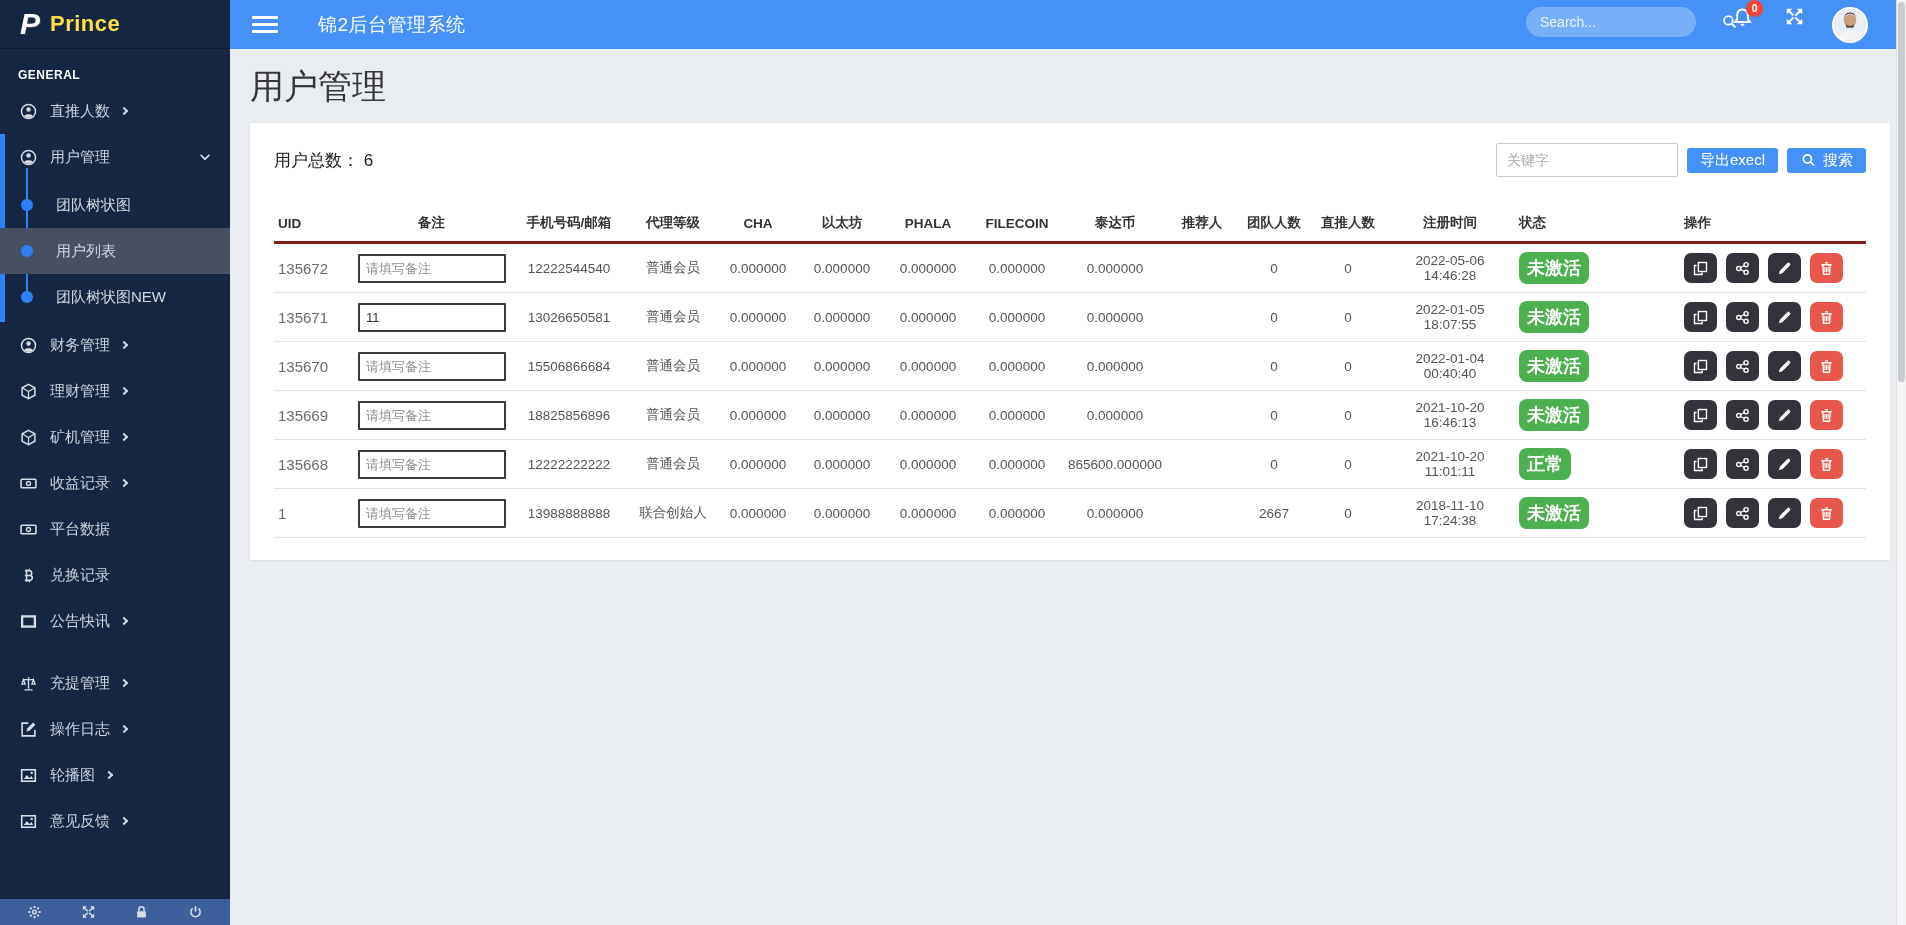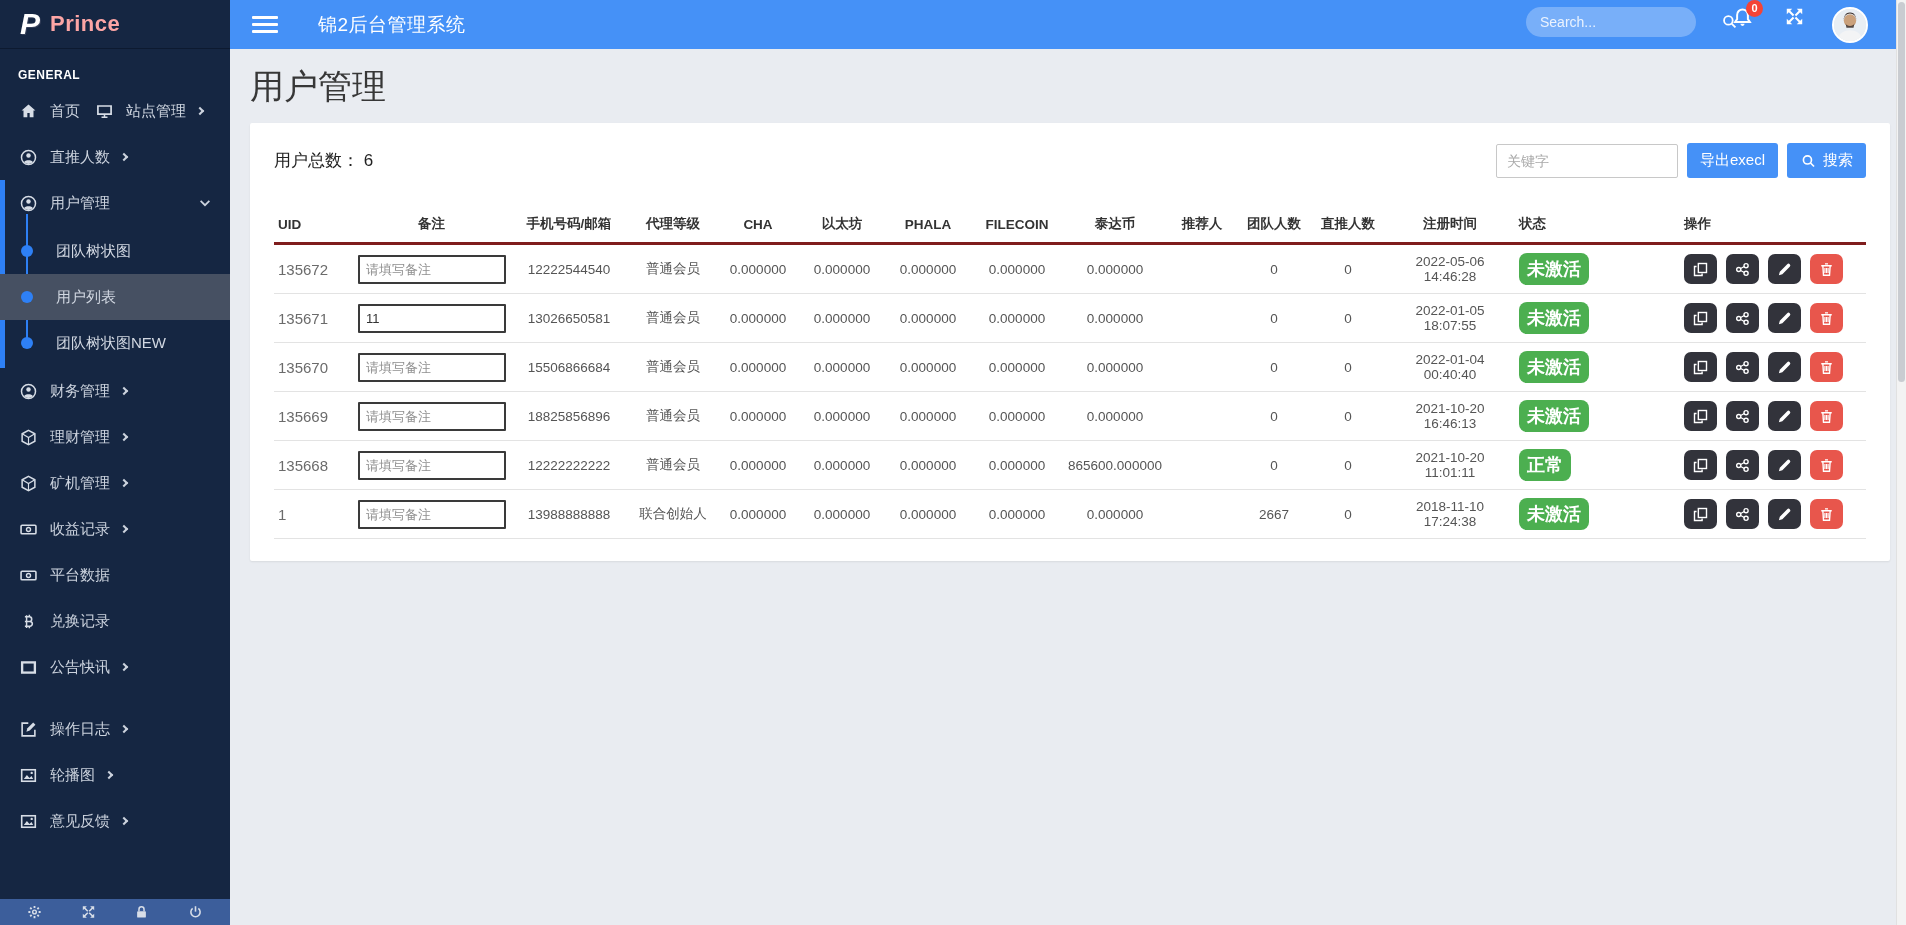--- a/index.html
+++ b/index.html
@@ -3,21 +3,21 @@
 <meta charset="utf-8">
 <style>
   * { margin:0; padding:0; box-sizing:border-box; }
   html,body { width:1906px; height:925px; overflow:hidden; }
   body { font-family:"Liberation Sans","DejaVu Sans",sans-serif; background:#e9ecf1; position:relative; }
 
   
   .sidebar { position:absolute; left:0; top:0; width:230px; height:925px; background:#152642; color:#c9d1dd; z-index:20; }
   .logo { height:49px; display:flex; align-items:center; padding-left:20px; gap:10px; border-bottom:1px solid #0d1a30; }
   .p-badge { color:#fff; font-size:30px; font-weight:bold; font-style:italic; line-height:1; text-shadow:1px 1px 0 #35405a; }
-  .logo-text { color:#fca5a5; font-size:22px; font-weight:600; letter-spacing:.5px; }
+  .logo-text { color:#fde047; font-size:22px; font-weight:600; letter-spacing:.5px; }
   .section-label { color:#ffffff; font-size:12px; font-weight:bold; letter-spacing:.5px; padding:19px 0 6px 18px; }
   .snav { font-size:15px; }
   .ic { width:17px; height:17px; flex:0 0 17px; color:#d7dde6; }
   .sitem { display:flex; align-items:center; gap:13px; height:46px; padding-left:20px; cursor:pointer; color:#ccd3de; }
   .srow.dual { display:flex; height:46px; }
   .srow.dual .sitem { height:46px; }
   .srow.dual .sitem:first-child { width:96px; }
   .arr { display:inline-block; width:6px; height:6px; border-top:2px solid currentColor; border-right:2px solid currentColor; transform:rotate(45deg); margin-left:-2px; }
   .menu-group { position:relative; }
   .menu-group .indicator { position:absolute; left:0; top:0; bottom:0; width:5px; background:#2e80f5; }
@@ -50,21 +50,21 @@
 
   
   .main { position:absolute; left:230px; top:49px; right:10px; bottom:0; }
   .page-title { font-size:34px; color:#373737; font-weight:400; margin:15px 0 0 20px; }
   .card { background:#fff; margin:13px 6px 0 20px; border-radius:2px; box-shadow:0 1px 2px rgba(0,0,0,.08); padding:20px 24px 22px 24px; }
   .card-head { display:flex; align-items:center;justify-content:space-between; }
   .total { font-size:17px; color:#222; }
   .head-tools { margin-left:auto; display:flex; align-items:center; gap:9px; }
   .kw-input { width:182px; height:34px; border:1px solid #c8c8c8; border-radius:2px; padding:0 10px; font-size:14px; color:#333; outline:none; }
   .kw-input::placeholder { color:#a9a9a9; }
-  .btn-blue { background:#4591f7; color:#fff; border:none; height:35px; padding:0 13px; font-size:15px; border-radius:3px; cursor:pointer; display:inline-flex; align-items:center; gap:6px; }
+  .btn-blue { background:#4591f7; color:#fff; border:none; height:25px; padding:0 13px; font-size:15px; border-radius:3px; cursor:pointer; display:inline-flex; align-items:center; gap:6px; }
   .btn-blue .ic { width:14px; height:14px; color:#fff; }
 
   table { width:100%; border-collapse:collapse; table-layout:fixed; margin-top:28px; }
   th { font-size:13.5px; color:#333; font-weight:bold; padding:9px 4px; border-bottom:3px solid #7f1d1d; }
   td { font-size:13.5px; color:#555; padding:8px 4px; border-bottom:1px solid #e3e3e3; height:45px; vertical-align:middle; }
   .al { text-align:left; } .ac { text-align:center; }
   td.uid { font-size:15px; color:#6b6b6b; }
   .remark-input { width:148px; height:29px; border:2px solid #3a3a3a; border-radius:1px; padding:0 6px; font-size:13px; color:#333; outline:none; background:#fff; }
   .remark-input::placeholder { color:#8f8f8f; }
   .status-badge { display:inline-block; background:#4caf50; color:#fff; font-size:18px; font-weight:bold; padding:4px 8px; border-radius:8px; }
@@ -171,35 +171,20 @@
   </defs>
 </svg>
 
 <div class="sidebar">
   <div class="logo">
     <span class="p-badge">P</span>
     <span class="logo-text">Prince</span>
   </div>
   <div class="section-label">GENERAL</div>
   <div class="snav">
-    <div class="srow dual">
-      <div class="sitem">
-        <svg class="ic">
-            <use href="#i-home"></use>
-          </svg>
-        <span>首页</span>
-      </div>
-      <div class="sitem" style="padding-left:0;">
-        <svg class="ic">
-            <use href="#i-monitor"></use>
-          </svg>
-        <span>站点管理</span>
-          <span class="arr"></span>
-      </div>
-    </div>
     <div class="sitem">
       <svg class="ic">
           <use href="#i-usercirc"></use>
         </svg>
       <span>直推人数</span>
         <span class="arr"></span>
     </div>
     <div class="menu-group">
       <div class="indicator"></div>
       <div class="sitem">
@@ -268,20 +253,27 @@
       <span>兑换记录</span>
     </div>
     <div class="sitem">
       <svg class="ic">
           <use href="#i-window"></use>
         </svg>
       <span>公告快讯</span>
         <span class="arr"></span>
     </div>
     <div class="spacer"></div>
+    <div class="sitem">
+      <svg class="ic">
+          <use href="#i-scale"></use>
+        </svg>
+      <span>充提管理</span>
+        <span class="arr"></span>
+    </div>
     <div class="sitem">
       <svg class="ic">
           <use href="#i-editsq"></use>
         </svg>
       <span>操作日志</span>
         <span class="arr"></span>
     </div>
     <div class="sitem">
       <svg class="ic">
           <use href="#i-image"></use>

